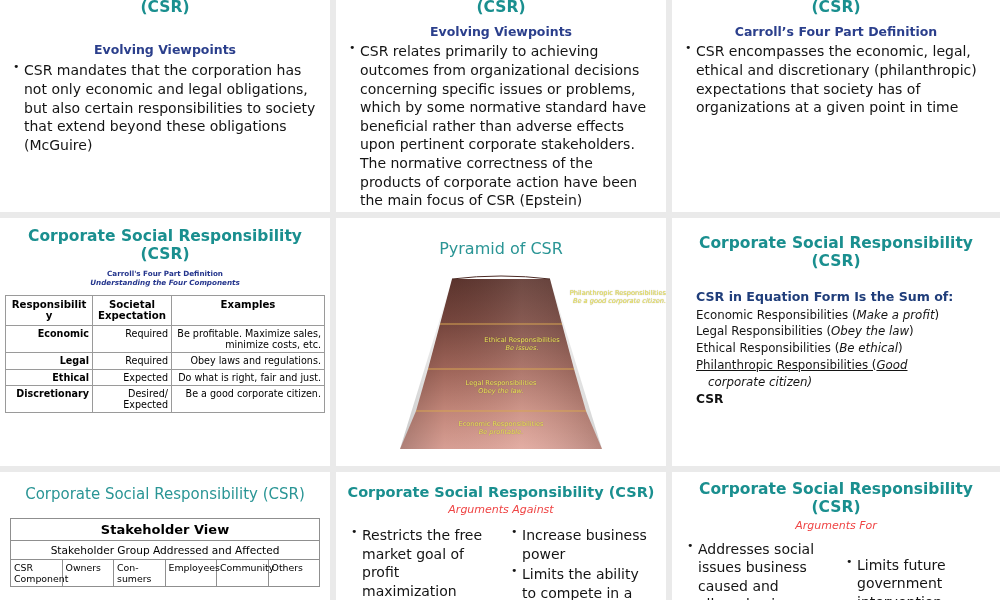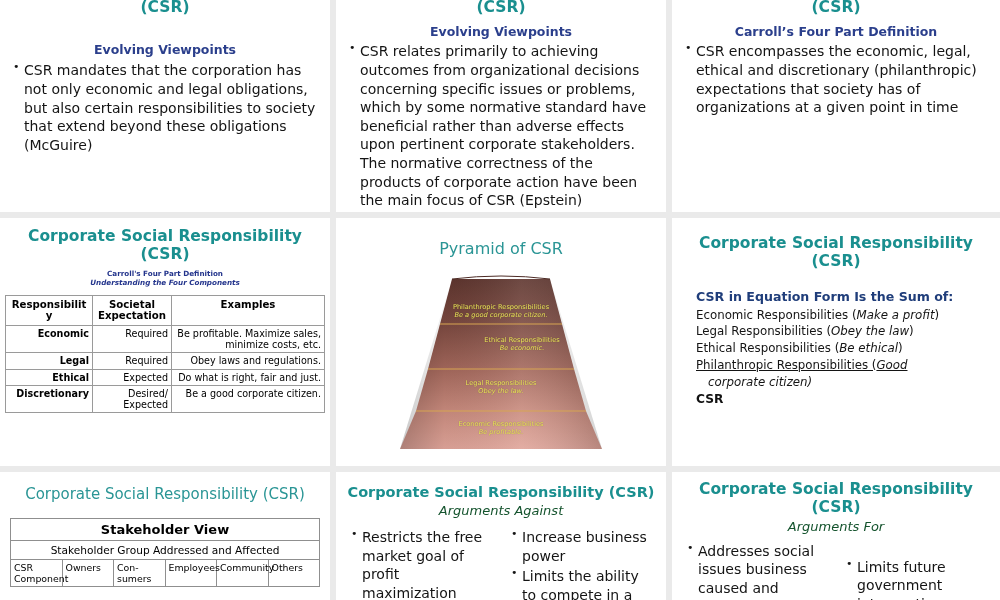--- a/index.html
+++ b/index.html
@@ -57,22 +57,22 @@
     color: #2b3f8c;
     font-weight: bold;
     text-align: center;
     font-size: 12.5px;
     margin: 0;
     padding: 2px 6px 0 6px;
   }
   .subtitle-navy.italic {
     font-style: italic;
     font-weight: normal;
-    color: #14532d;
-    font-size: 13px;
+    color: #ef4444;
+    font-size: 11px;
   }
   .subtitle-tiny {
     color: #23348c;
     font-weight: bold;
     text-align: center;
     font-size: 7.2px;
     line-height: 1.25;
     margin: 0;
     padding: 0 6px;
   }
@@ -342,27 +342,27 @@
 
         <polygon points="116,16 214,16 266,186 64,186" fill="url(#shade)"></polygon>
 
         <line x1="104" y1="61" x2="226" y2="61" stroke="#d8a552" stroke-width="1.1"></line>
         <line x1="92" y1="106" x2="238" y2="106" stroke="#d8a552" stroke-width="1.1"></line>
         <line x1="80" y1="148" x2="250" y2="148" stroke="#d8a552" stroke-width="1.1"></line>
 
         <path d="M116,16 Q165,10 214,16" fill="none" stroke="#4d2b25" stroke-width="1"></path>
       </svg>
 
-      <div class="pyr-label" style="top:40px;">
+      <div class="pyr-label" style="top:26px;text-align:right;">
         <span>Philanthropic Responsibilities</span><br>
         <span class="it">Be a good corporate citizen.</span>
       </div>
       <div class="pyr-label" style="top:73px;margin-left:21px;">
         <span>Ethical Responsibilities</span><br>
-        <span class="it">Be economic.</span>
+        <span class="it">Be issues.</span>
       </div>
       <div class="pyr-label" style="top:116px;">
         <span>Legal Responsibilities</span><br>
         <span class="it">Obey the law.</span>
       </div>
       <div class="pyr-label" style="top:157px;">
         <span>Economic Responsibilities</span><br>
         <span class="it">Be profitable.</span>
       </div>
     </div>

